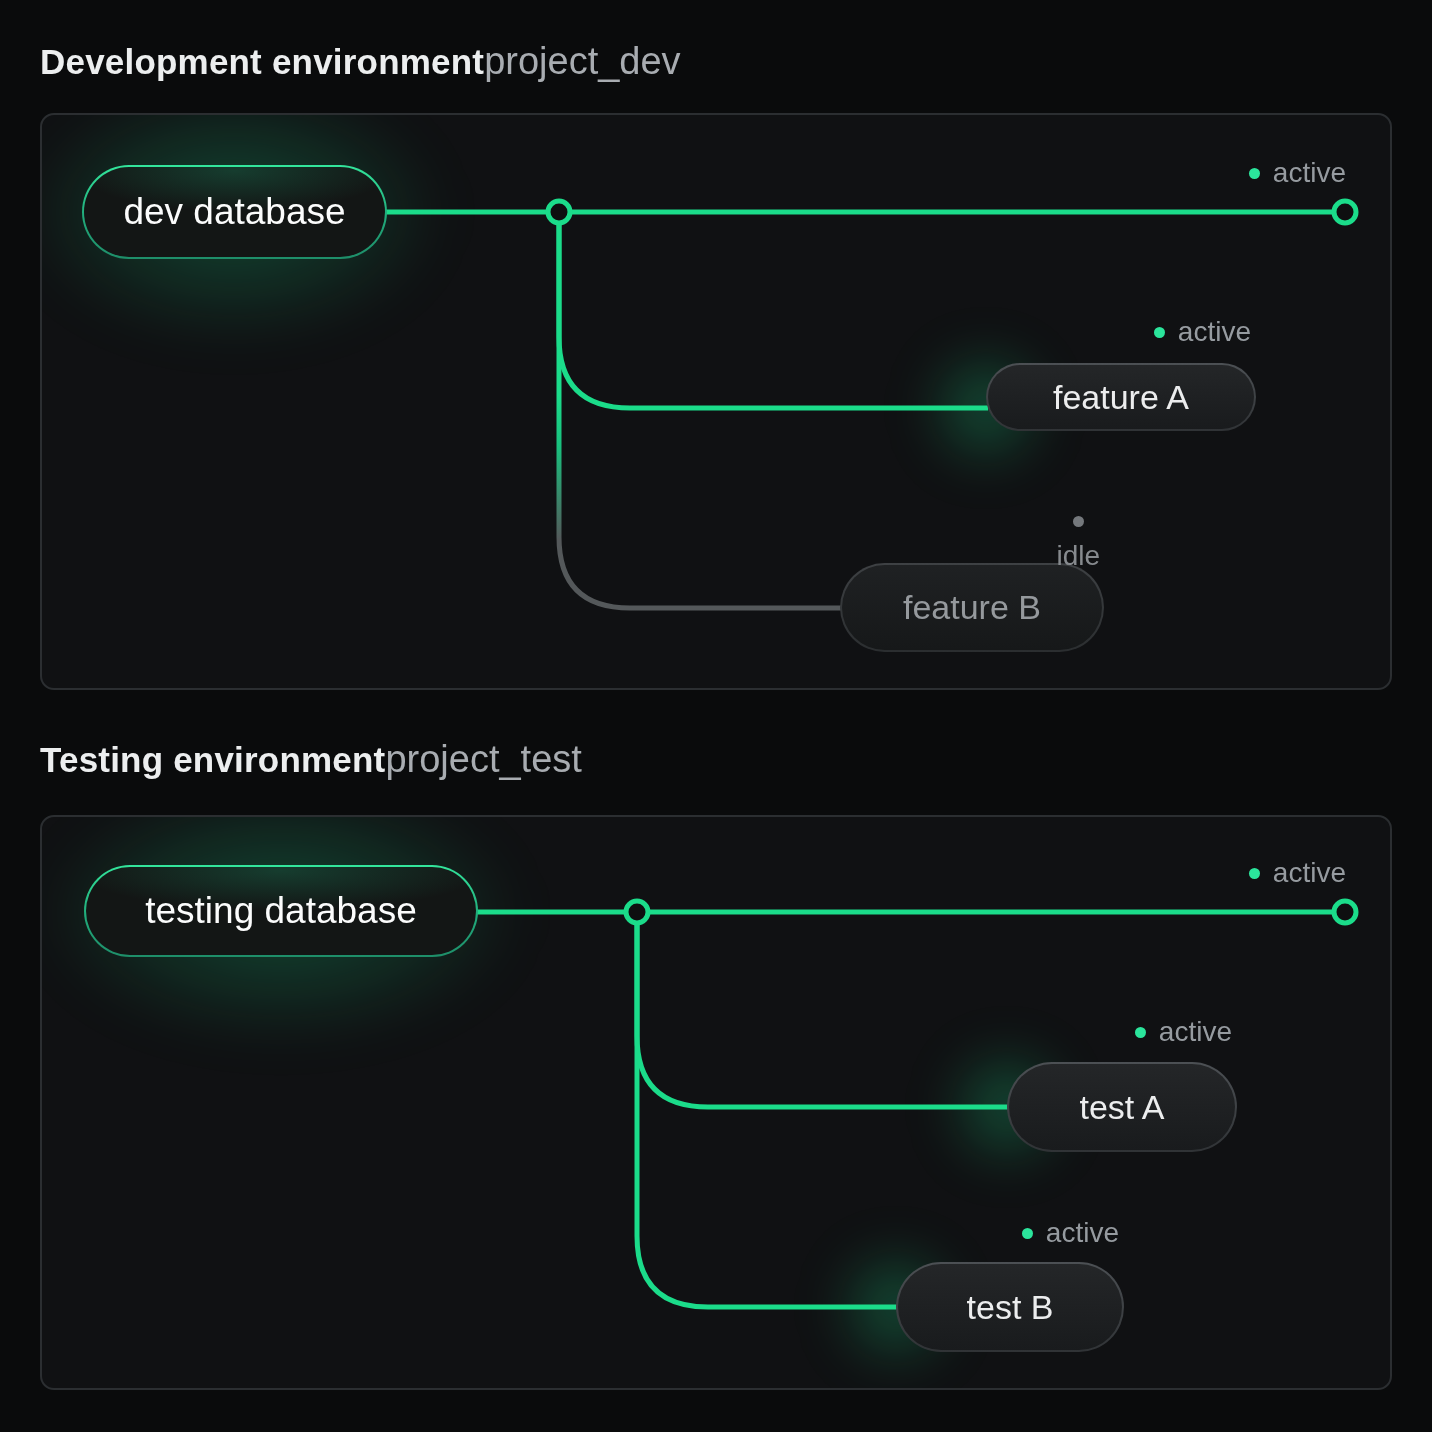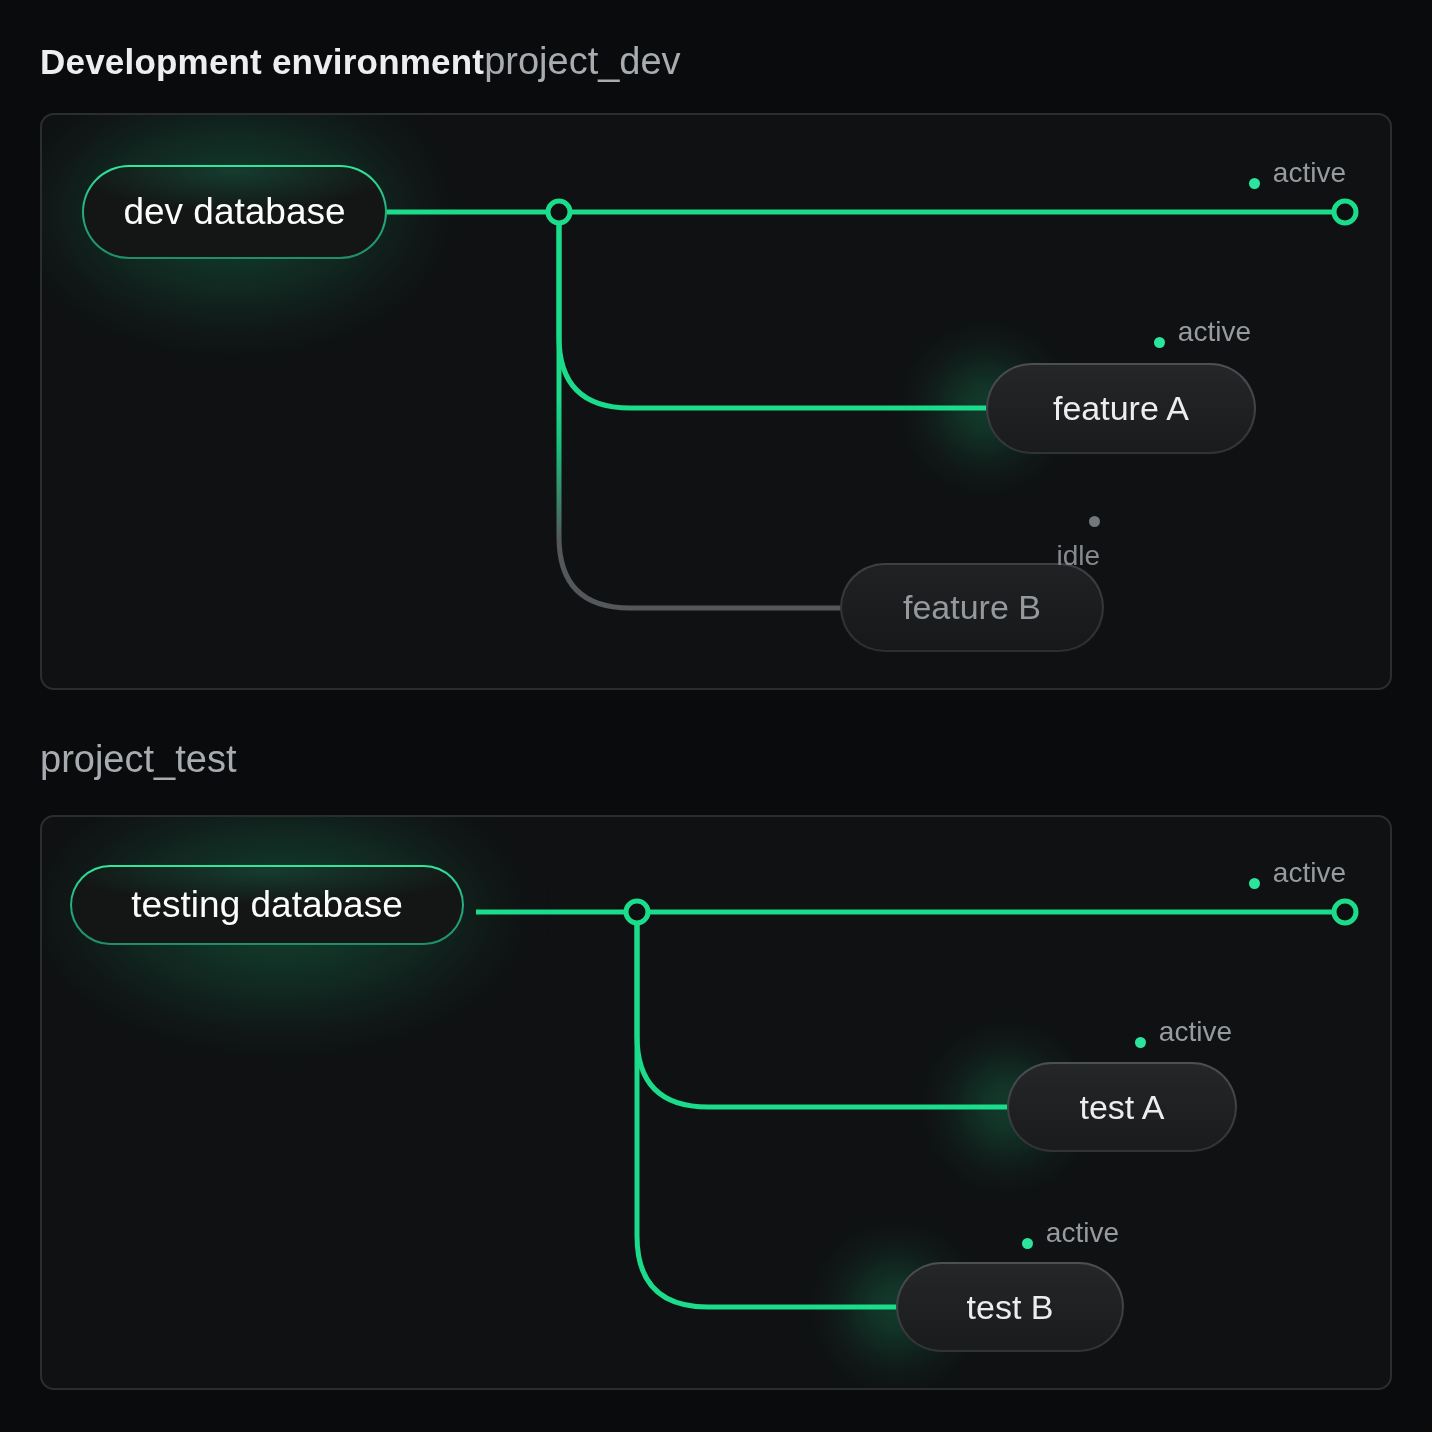--- a/index.html
+++ b/index.html
@@ -96,21 +96,21 @@
     background:
       linear-gradient(180deg, #1F2123 0%, #161819 100%) padding-box,
       linear-gradient(180deg, #3E4144 0%, #2B2E30 100%) border-box;
     color: #95999D;
   }
 
   
   .status {
     position: absolute;
     display: flex;
-    align-items: flex-end;
+    align-items: center;
     gap: 13px;
     z-index: 3;
     font-size: 28px;
     color: #969BA0;
   }
   .status .dot { width: 11px; height: 11px; border-radius: 50%; }
   .status .dot.active { background: #2BE59C; }
   .status .dot.idle { background: #74787C; }
   .status.idle-text { color: #868A8E; flex-direction: column; }
 </style>
@@ -141,21 +141,21 @@
       <path d="M517 97 V222 Q517 293 588 293 H946" fill="none" stroke="#1BDC8A" stroke-width="5"></path>
       <path d="M343 97 H1292" fill="none" stroke="#1BDC8A" stroke-width="5"></path>
       <circle cx="517" cy="97" r="11" fill="#0E0F10" stroke="#1BDC8A" stroke-width="5"></circle>
       <circle cx="1303" cy="97" r="11" fill="#0E0F10" stroke="#1BDC8A" stroke-width="5"></circle>
     </svg>
 
     <div class="pill db" style="left:40px;top:50px;width:305px;height:94px">
       <span>dev database</span>
     </div>
 
-    <div class="pill branch" style="left:944px;top:248px;width:270px;height:91px">
+    <div class="pill branch" style="left:944px;top:248px;width:270px;height:68px">
       <span>feature A</span>
     </div>
 
     <div class="pill branch dim" style="left:798px;top:448px;width:264px;height:89px">
       <span>feature B</span>
     </div>
 
     <div class="status" style="right:44px;top:42px">
       <span class="dot active"></span>
       <span>active</span>
@@ -165,38 +165,39 @@
       <span>active</span>
     </div>
     <div class="status idle-text" style="right:290px;top:401px">
       <span class="dot idle"></span>
       <span>idle</span>
     </div>
 
   </div>
 
   <div class="section-header" style="top:738px">
+    <div class="section-title">Testing environment</div>
     <div class="project-name">project_test</div>
   </div>
 
   <div class="panel" style="top:815px;height:575px">
 
     <div class="glow db" style="left:-81px;top:-75px;width:640px;height:340px"></div>
     <div class="glow joint" style="left:880px;top:205px;width:170px;height:170px"></div>
     <div class="glow joint" style="left:769px;top:405px;width:170px;height:170px"></div>
 
     <svg width="1352" height="575" viewBox="0 0 1352 575">
       <path d="M595 95 V419 Q595 490 666 490 H856" fill="none" stroke="#1BDC8A" stroke-width="5"></path>
       <path d="M595 95 V219 Q595 290 666 290 H967" fill="none" stroke="#1BDC8A" stroke-width="5"></path>
       <path d="M434 95 H1292" fill="none" stroke="#1BDC8A" stroke-width="5"></path>
       <circle cx="595" cy="95" r="11" fill="#0E0F10" stroke="#1BDC8A" stroke-width="5"></circle>
       <circle cx="1303" cy="95" r="11" fill="#0E0F10" stroke="#1BDC8A" stroke-width="5"></circle>
     </svg>
 
-    <div class="pill db" style="left:28px;top:48px;width:394px;height:80px">
+    <div class="pill db" style="left:42px;top:48px;width:394px;height:92px">
       <span>testing database</span>
     </div>
 
     <div class="pill branch" style="left:854px;top:445px;width:228px;height:90px">
       <span>test B</span>
     </div>
 
     <div class="pill branch" style="left:965px;top:245px;width:230px;height:90px">
       <span>test A</span>
     </div>

